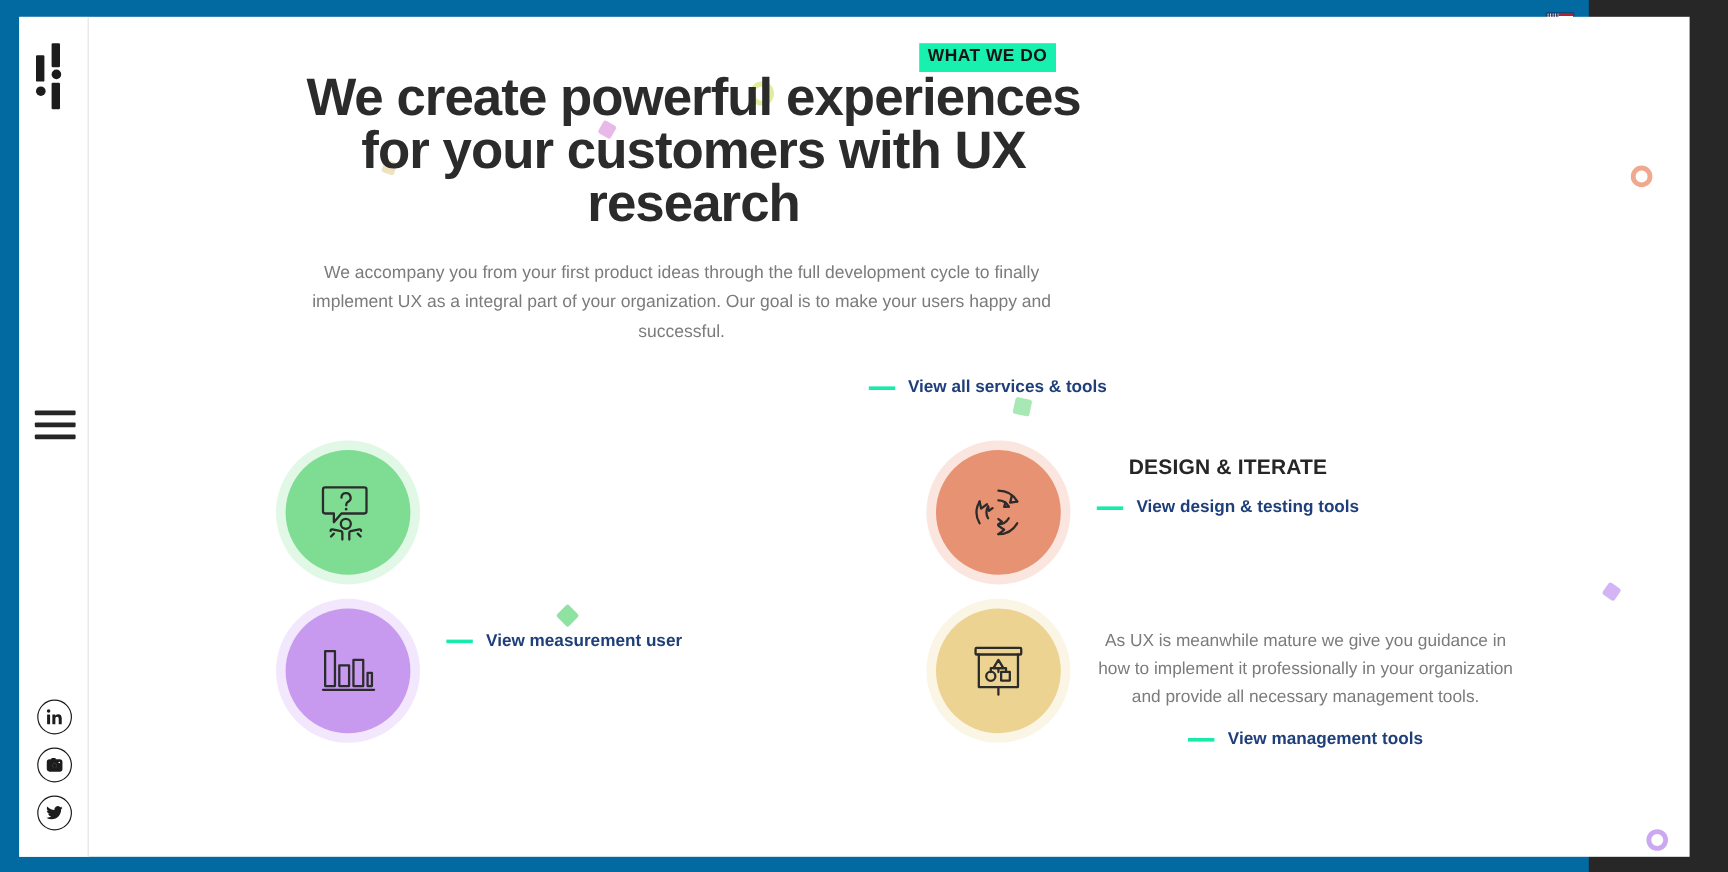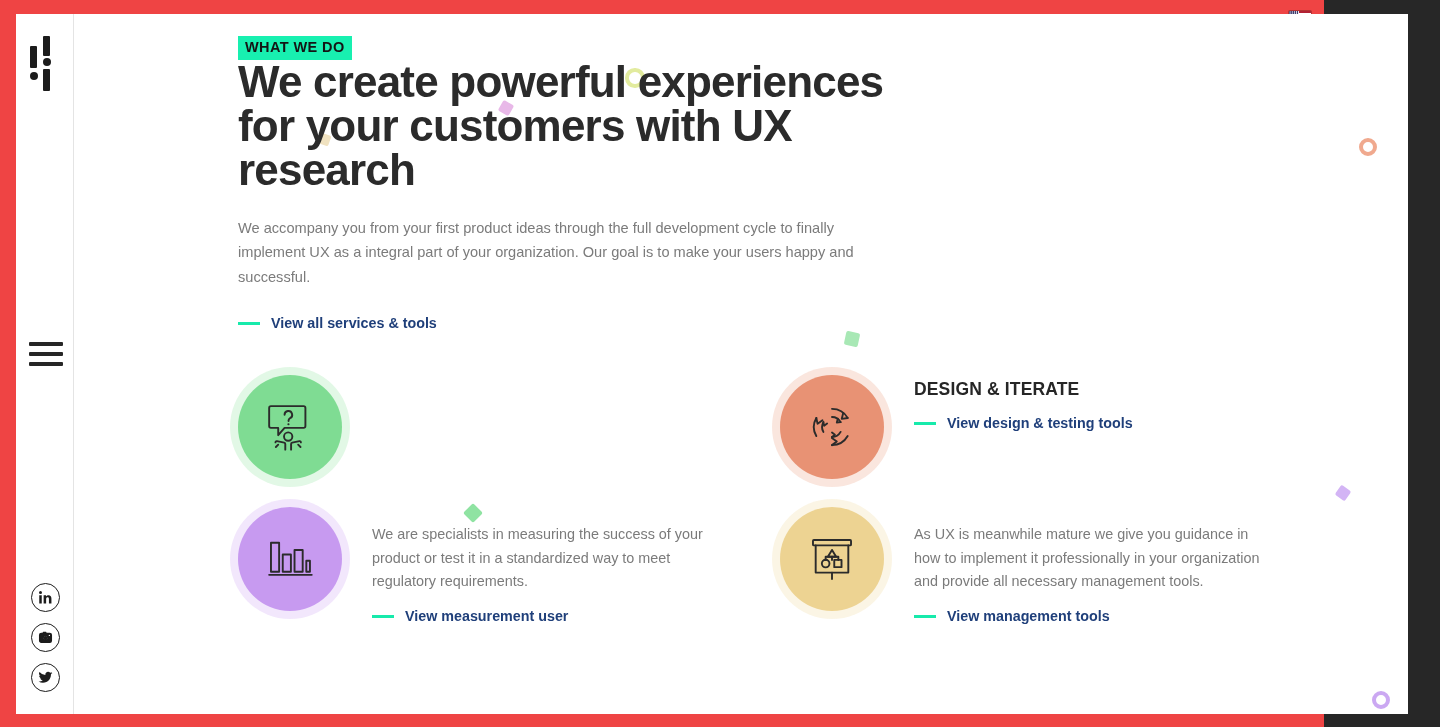--- a/index.html
+++ b/index.html
@@ -4,21 +4,21 @@
 <style>
   * { margin:0; padding:0; box-sizing:border-box; }
   html,body { width:1440px; height:727px; overflow:hidden; }
   body {
     background:#272727;
     font-family:"Liberation Sans", sans-serif;
     -webkit-font-smoothing:antialiased;
   }
 
   
-  #app-frame { position:relative; width:1324px; height:727px; background:#ef4444; }
+  #app-frame { position:relative; width:1324px; height:727px; background:#0369a1;text-align:center; }
 
   #flag-icon {
     position:absolute; top:11px; right:13px; width:22px; height:14px;
     border-radius:1px; overflow:hidden; background:#b22234;
     box-shadow:0 0 0 1px rgba(0,0,0,.25);
   }
   #flag-icon .stripes { position:absolute; inset:0;
     background:repeating-linear-gradient(#b22234 0 2px,#ffffff 2px 4px); }
   #flag-icon .canton { position:absolute; left:0; top:0; width:10px; height:7px;
     background:#3c3b6e; }
@@ -237,21 +237,20 @@
           <div class="card-icon" style="background: rgb(199, 154, 240); box-shadow: rgba(217, 184, 245, 0.333) 0px 0px 0px 8px;">
             <svg width="58" height="58" viewBox="0 0 64 64" fill="none" stroke="#2b2b2b" stroke-width="2.1" stroke-linecap="round" stroke-linejoin="round">
               <rect x="11" y="14" width="9" height="32"></rect>
               <rect x="24" y="27" width="9" height="19"></rect>
               <rect x="37" y="22" width="9" height="24"></rect>
               <rect x="50" y="34" width="4" height="12"></rect>
               <path d="M9 49.5h47"></path>
             </svg>
           </div>
           <div class="card-body">
-            <div class="card-desc">We are specialists in measuring the success of your product or test it in a standardized way to meet regulatory requirements.</div>
             <a class="tool-link" style="color: rgb(31, 63, 122);">
               <span class="dash" style="background: rgb(23, 234, 171);"></span>
               <span>View measurement user</span>
             </a>
           </div>
         </div>
 
         <div class="card">
           <div class="card-icon" style="background: rgb(237, 211, 146); box-shadow: rgba(242, 224, 178, 0.333) 0px 0px 0px 8px;">
             <svg width="58" height="58" viewBox="0 0 64 64" fill="none" stroke="#2b2b2b" stroke-width="2.1" stroke-linecap="round" stroke-linejoin="round">

